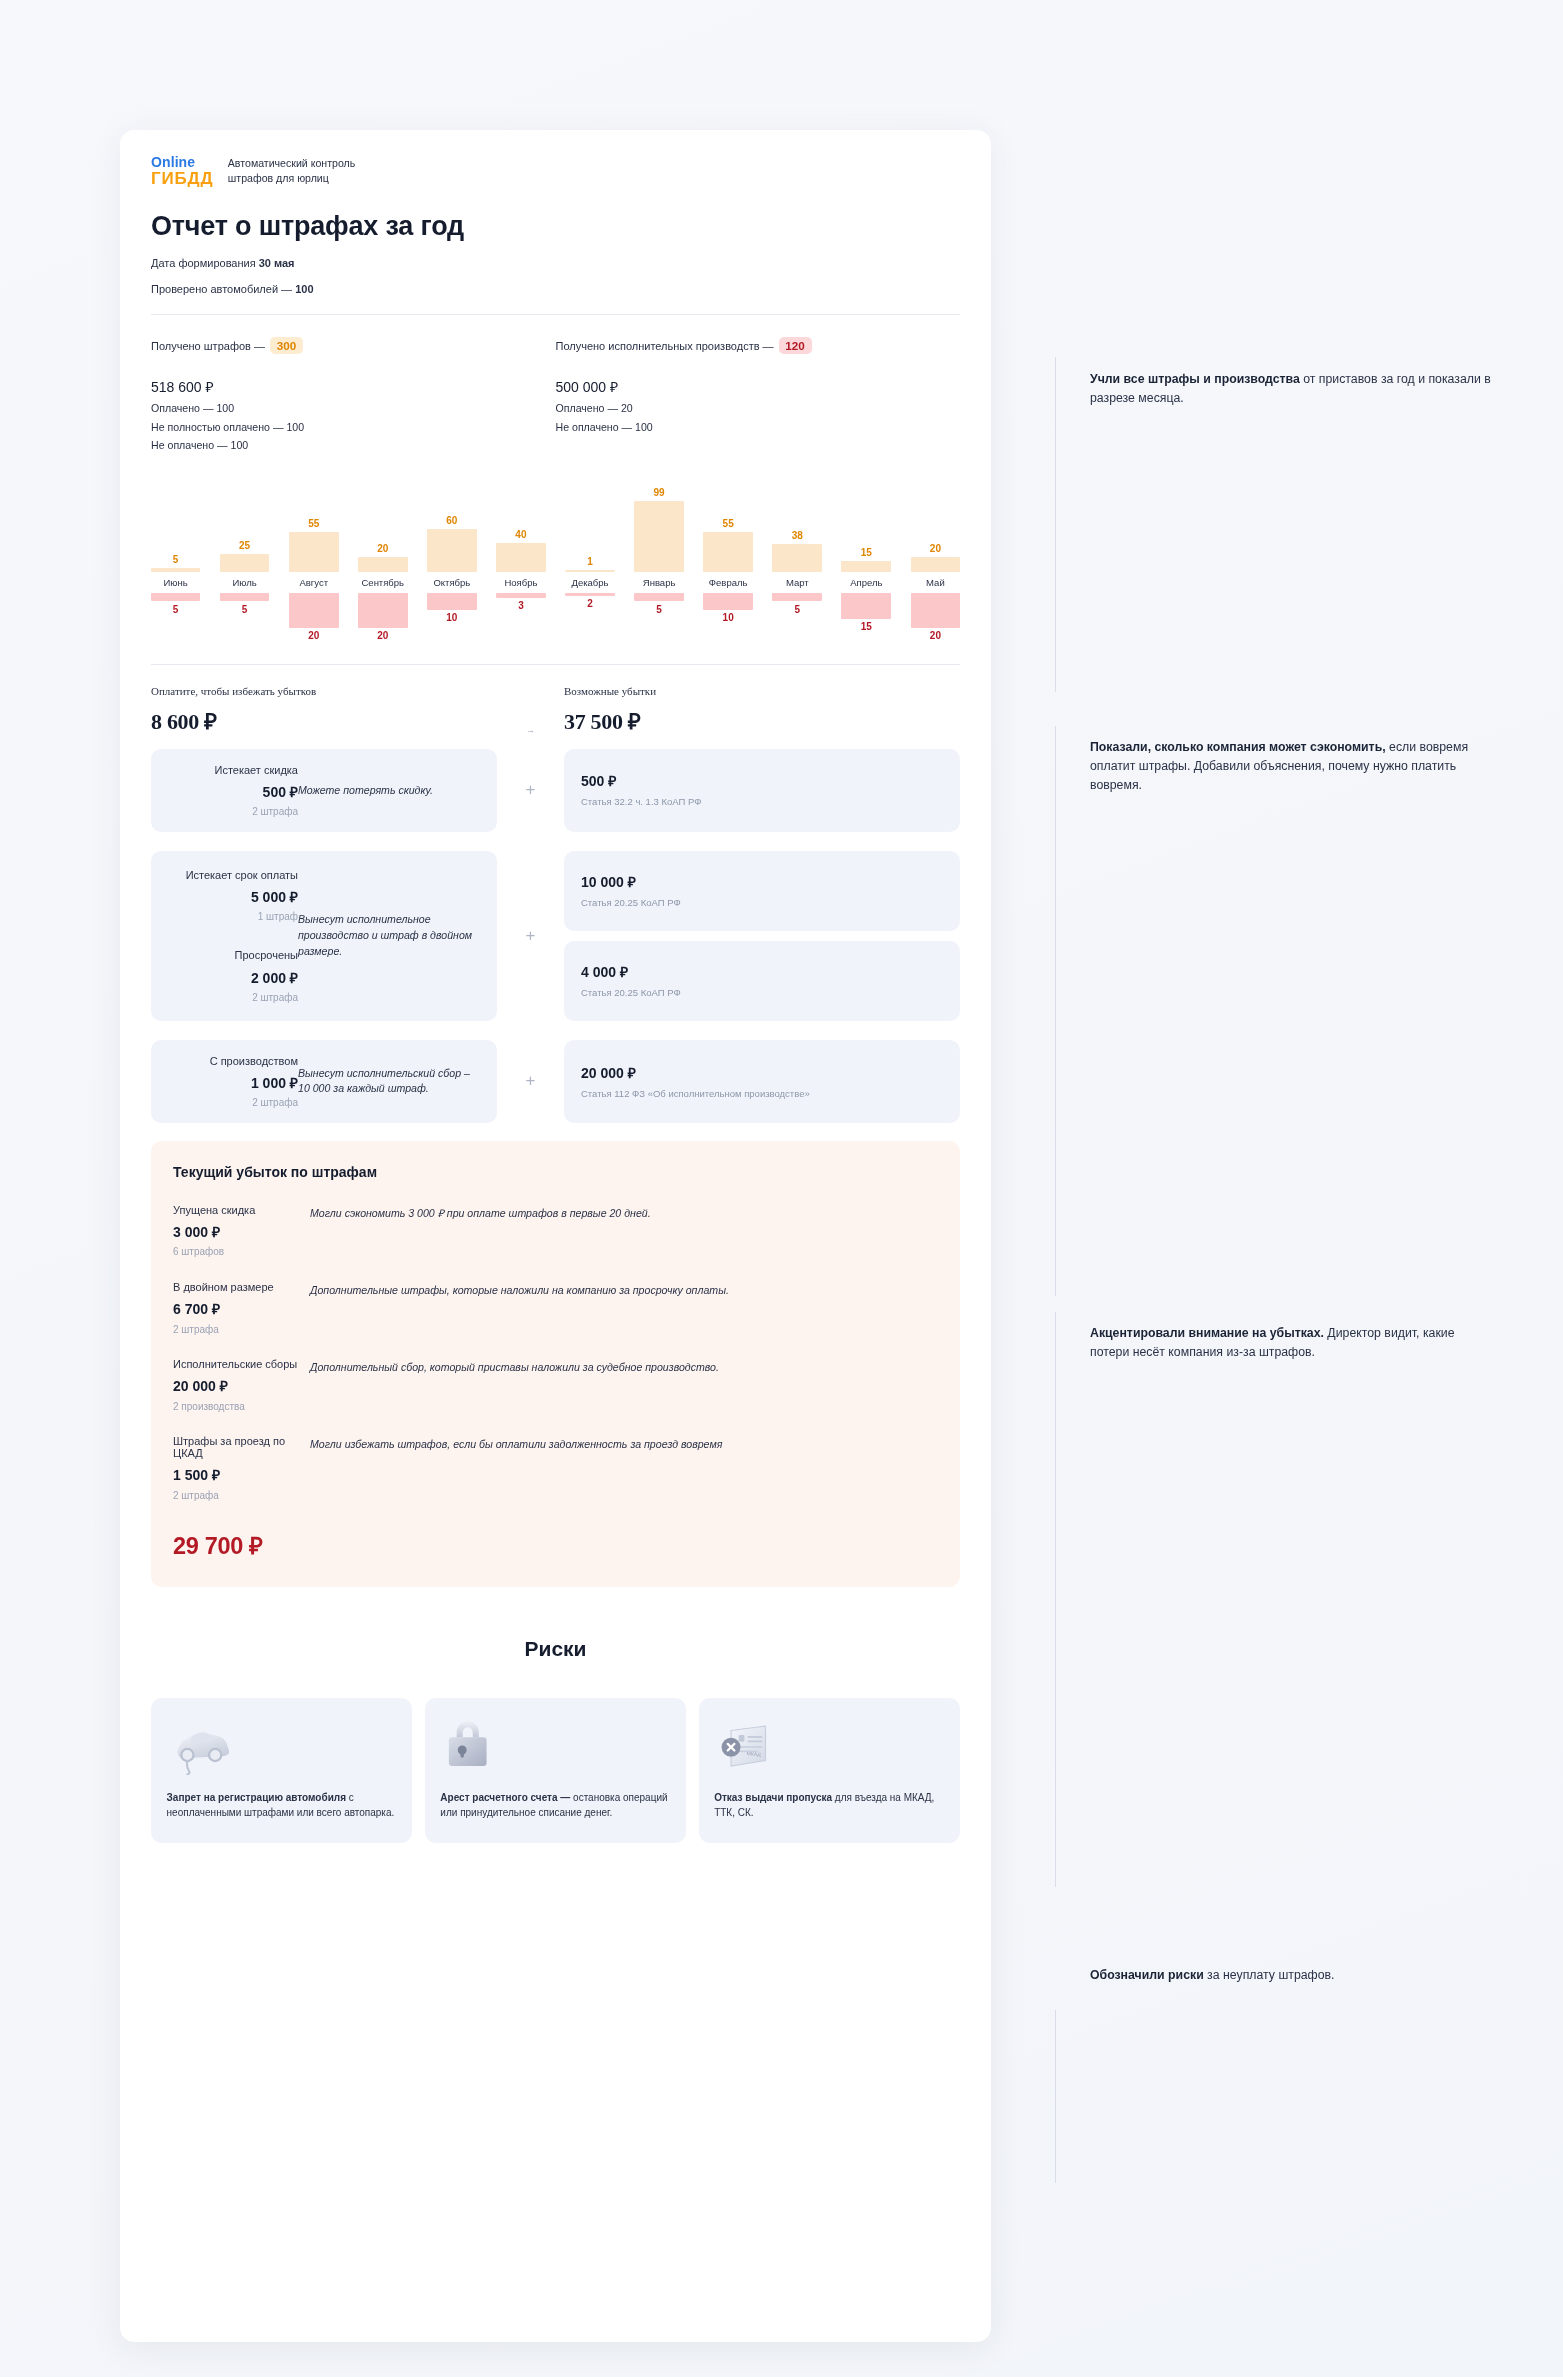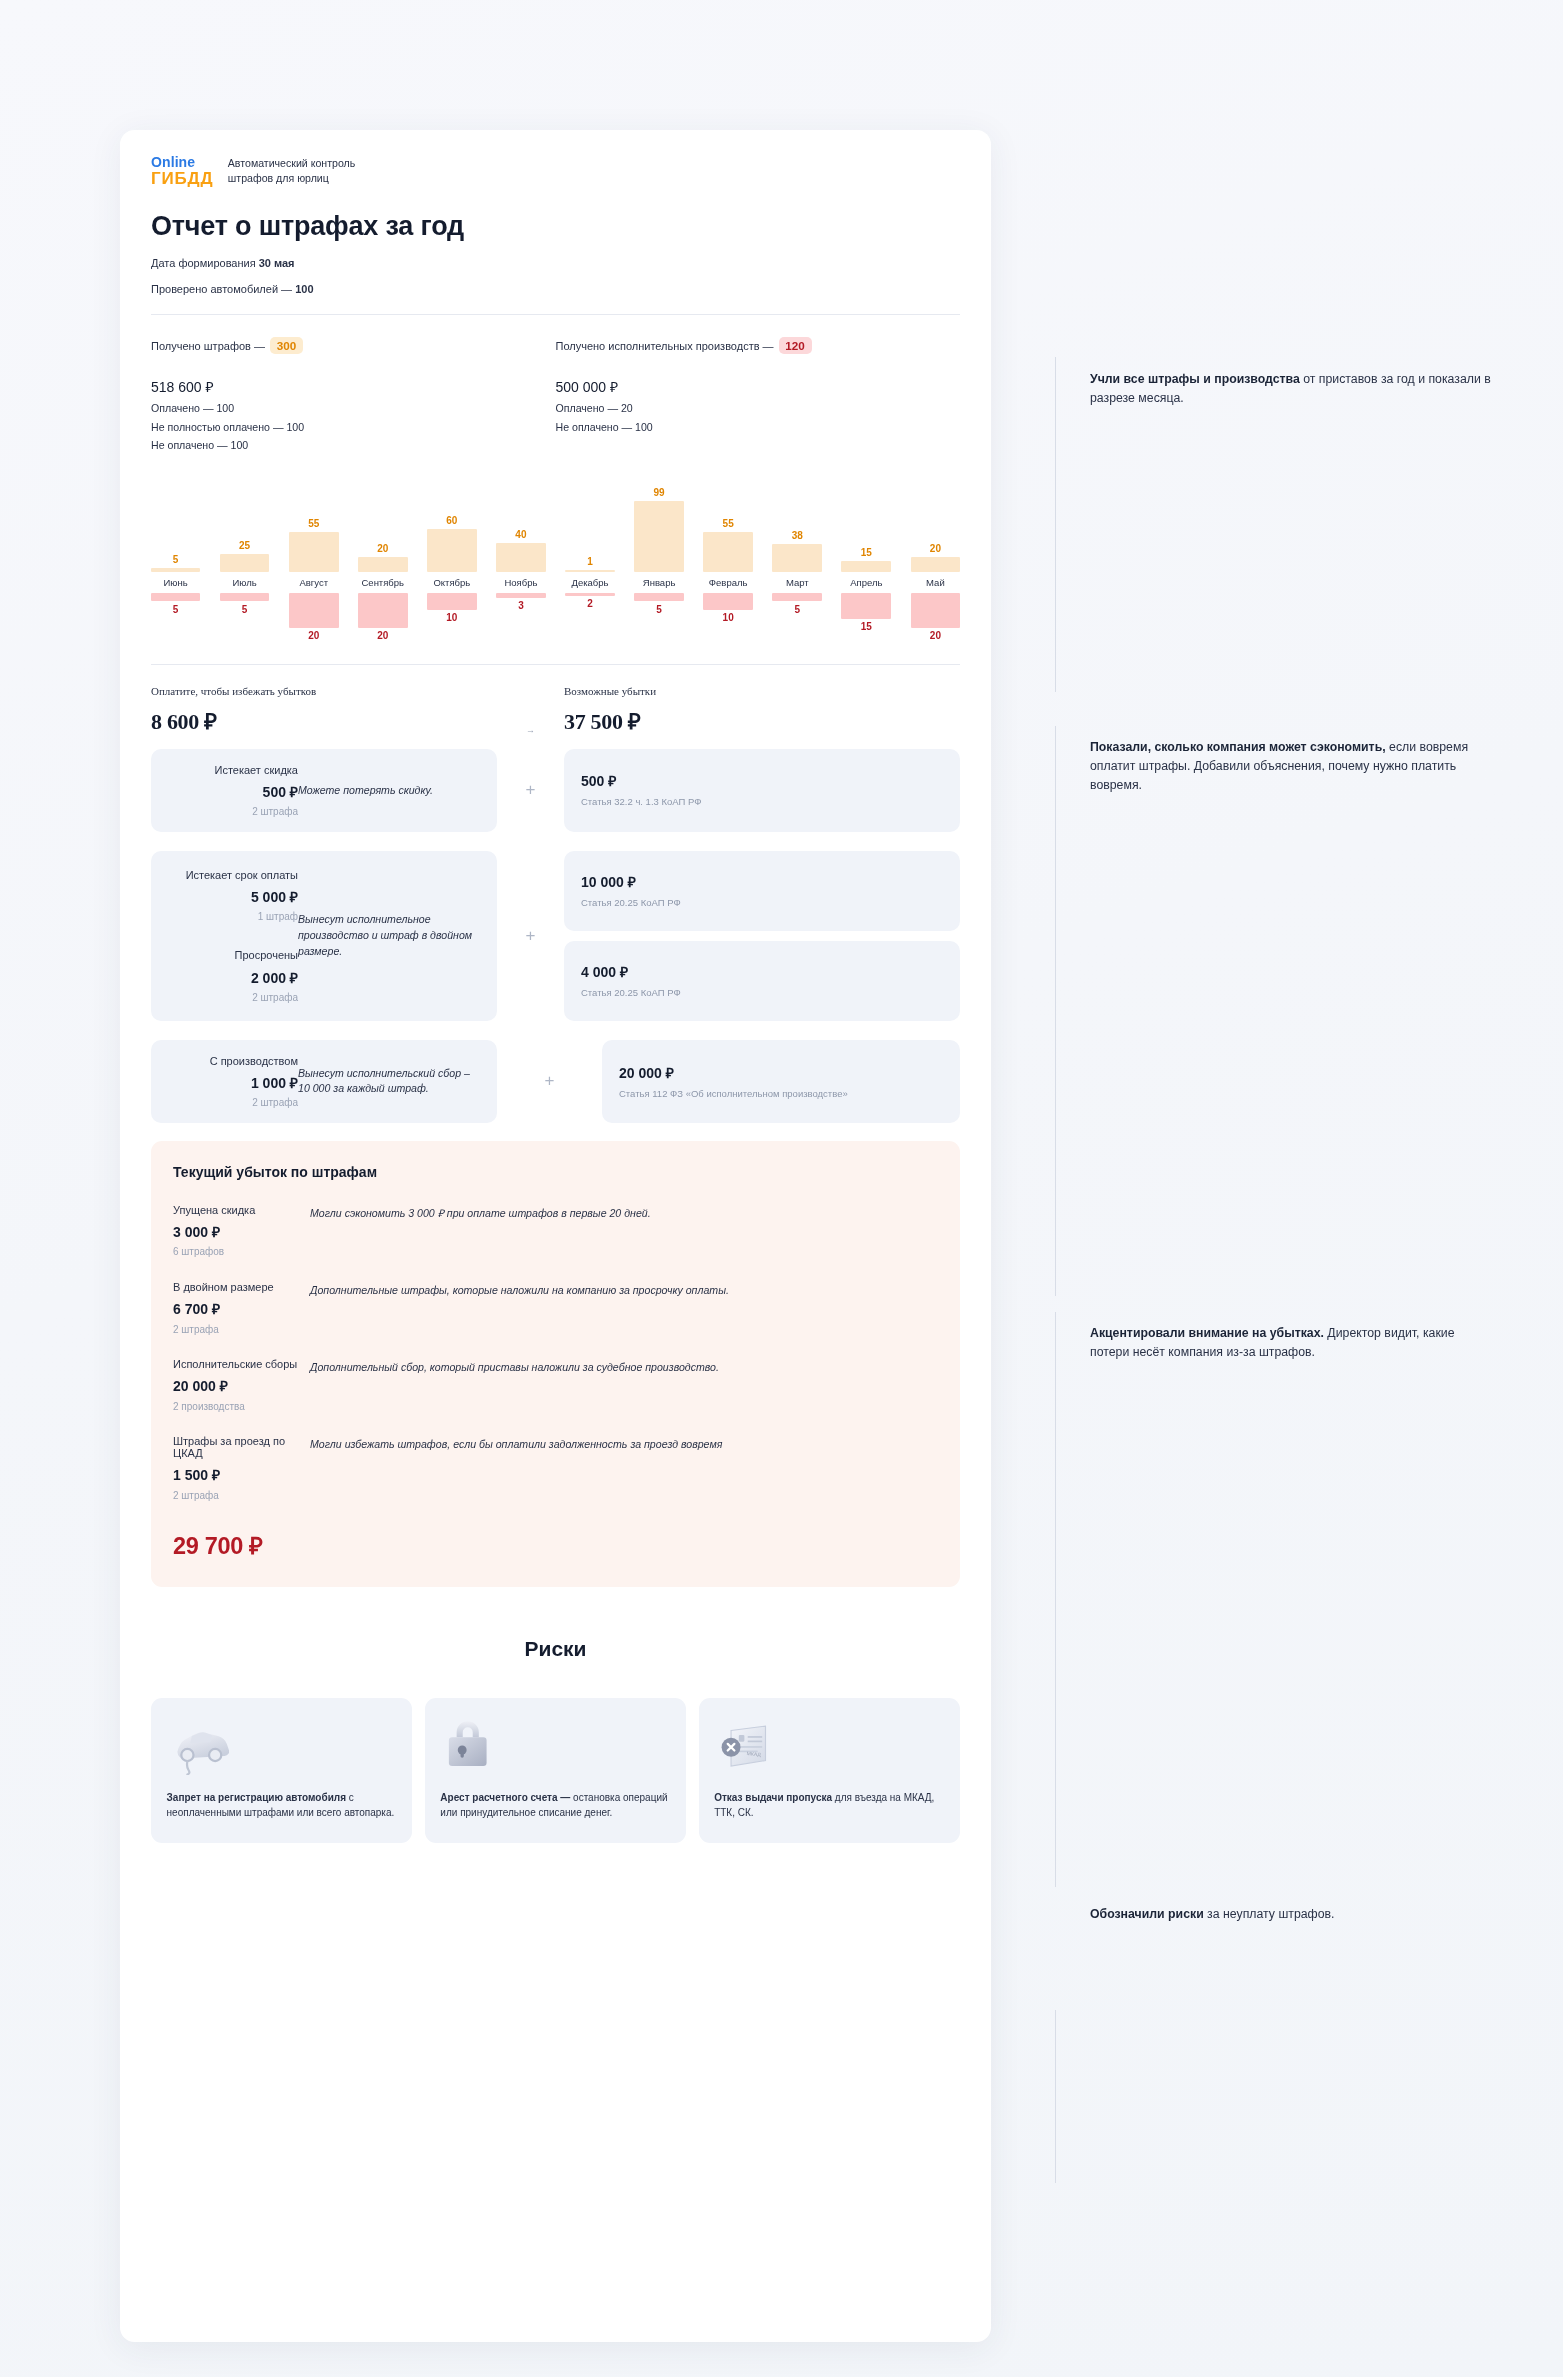--- a/index.html
+++ b/index.html
@@ -154,21 +154,21 @@
   .card-r {
     flex: 1; background: #f0f3f9; border-radius: 10px;
     padding: 14.5px 17px; display: flex; flex-direction: column;
     justify-content: center;
   }
   .lbl { font-size: 11px; color: #2a3247; }
   .amt { font-size: 14px; font-weight: 700; color: #141c2e; margin-top: 6.1px; }
   .cnt { font-size: 10px; color: #9aa3b5; margin-top: 5.6px; }
   .law { font-size: 9.5px; color: #8d97aa; margin-top: 5px; line-height: 1.45; }
   .grp { margin-bottom: 19px; }
-  .grp:last-child { margin-bottom: 0; gap: 19px; }
+  .grp:last-child { margin-bottom: 0; }
   .col-r-stack { flex: 1; display: flex; flex-direction: column; gap: 10px; }
   .col-r-stack .card-r { flex: 1; }
 
   
   .loss {
     margin: 18px 31px 0 31px; background: #fdf3ef; border-radius: 11px;
     padding: 23.5px 22px 26px 22px;
   }
   .loss-title {
     font-size: 14px; font-weight: 700; color: #141c2e;
@@ -221,21 +221,21 @@
 
 <div class="anno" style="top:370px;">
   <b>Учли все штрафы и производства</b><span> от приставов за год и показали в разрезе месяца.</span>
 </div>
 <div class="anno" style="top:738px;">
   <b>Показали, сколько компания может сэкономить,</b><span> если вовремя оплатит штрафы. Добавили объяснения, почему нужно платить вовремя.</span>
 </div>
 <div class="anno" style="top:1324px;">
   <b>Акцентировали внимание на убытках.</b><span> Директор видит, какие потери несёт компания из-за штрафов.</span>
 </div>
-<div class="anno" style="top:1905px;">
+<div class="anno" style="top:1966px;">
   <b>Обозначили риски</b><span> за неуплату штрафов.</span>
 </div>
 
 <div class="sheet">
 
   <div class="brand-row">
     <div class="logo">
       <span class="l1">Online</span>
       <span class="l2">ГИБДД</span>
     </div>

